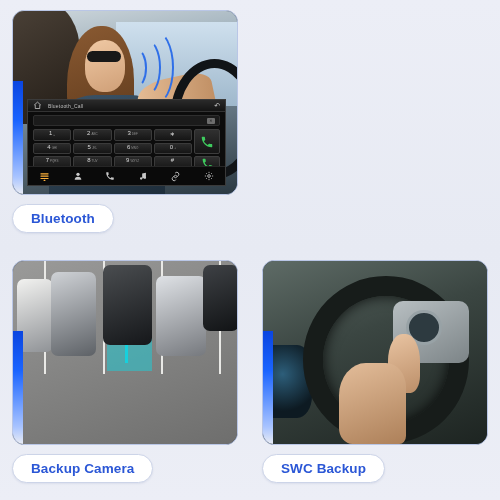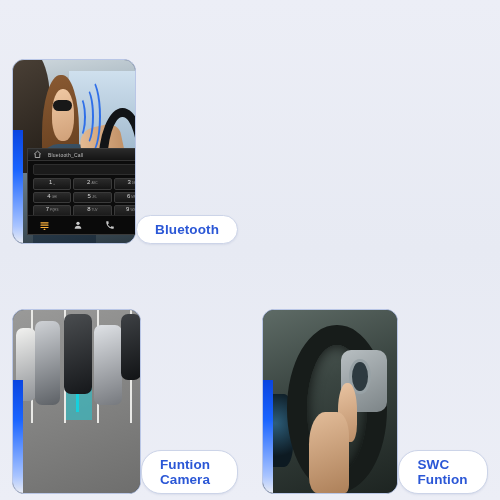--- a/index.html
+++ b/index.html
@@ -11,21 +11,21 @@
   }
   .page {
     position: relative;
     width: 500px; height: 500px;
     background: linear-gradient(180deg,#eceef6 0%,#e7eaf3 50%,#eceef6 100%);
   }
   .quad {
     position: absolute;
     width: 250px; height: 250px;
     padding: 10px 12px 6px 12px;
-    display: flex; flex-direction: row; align-items: flex-end;
+    display: flex; flex-direction: column; align-items: flex-start;
   }
   .q-tl { left:0; top:0; }
   .q-tr { left:250px; top:0; }
   .q-bl { left:0; top:250px; }
   .q-br { left:250px; top:250px; }
 
   
   .card {
     position: relative;
     width: 226px; height: 185px;
@@ -350,32 +350,32 @@
           <div class="tealarrow"></div>
         <div class="car" style="left:2%;top:10%;width:16%;height:40%;background:linear-gradient(160deg,#f2f2f0,#8f9296);"></div>
         <div class="car" style="left:17%;top:6%;width:20%;height:46%;background:linear-gradient(160deg,#cfd2d6,#5d6166);"></div>
         <div class="car" style="left:40%;top:2%;width:22%;height:44%;background:linear-gradient(160deg,#4a4d50,#15171a);"></div>
         <div class="car" style="left:64%;top:8%;width:22%;height:44%;background:linear-gradient(160deg,#dfe2e6,#76797e);"></div>
         <div class="car" style="left:85%;top:2%;width:16%;height:36%;background:linear-gradient(160deg,#3e4145,#111315);"></div>
       </div>
       <div class="bluestrip"></div>
 
     </div>
-    <div class="pill">Funtion Camera</div>
+    <div class="pill">Backup Camera</div>
   </div>
 
   <div class="quad q-br">
     <div class="card">
       <div class="photo ph4">
         <div class="dash"></div>
           <div class="rim"></div>
           <div class="pad"></div>
         <div class="dpad"></div>
           <div class="finger"></div>
           <div class="hand"></div>
       </div>
       <div class="bluestrip"></div>
 
     </div>
-    <div class="pill">SWC Funtion</div>
+    <div class="pill">SWC Backup</div>
   </div>
 
 </div>
 
 </body></html>

